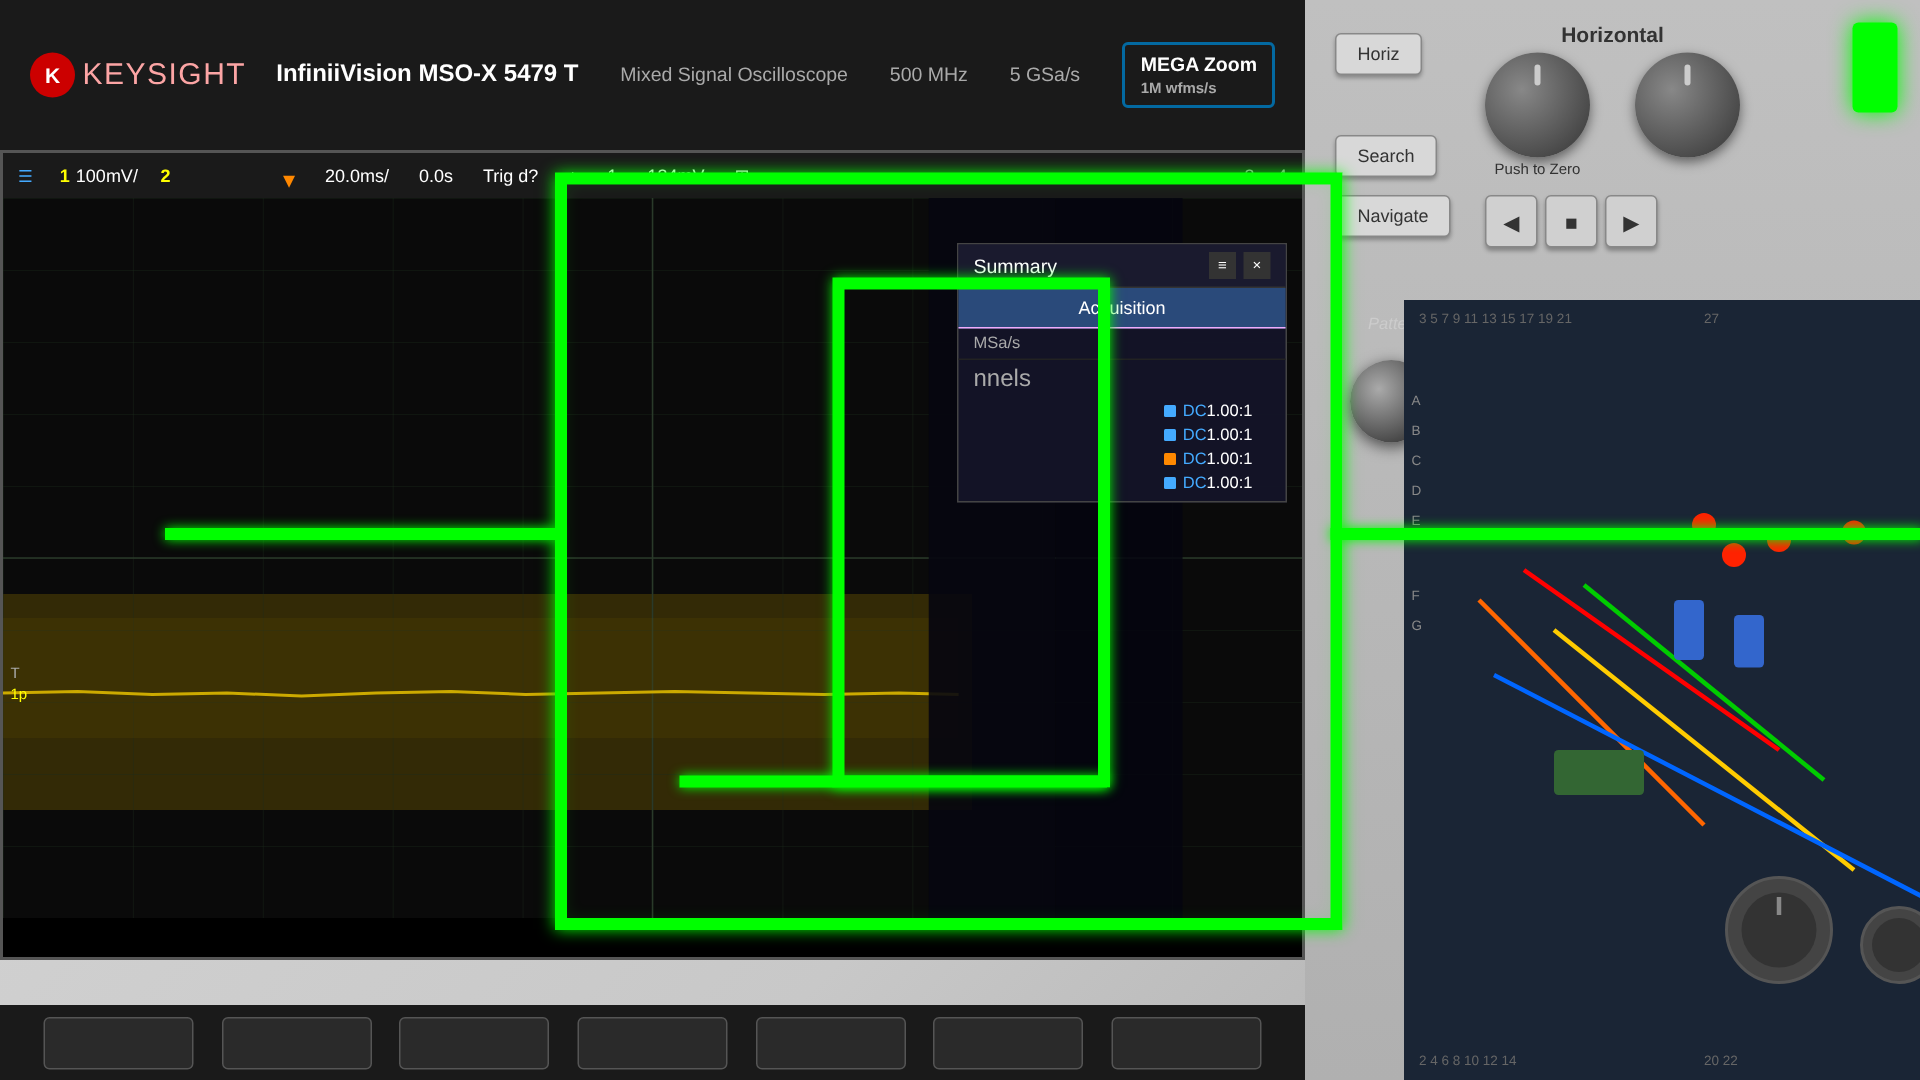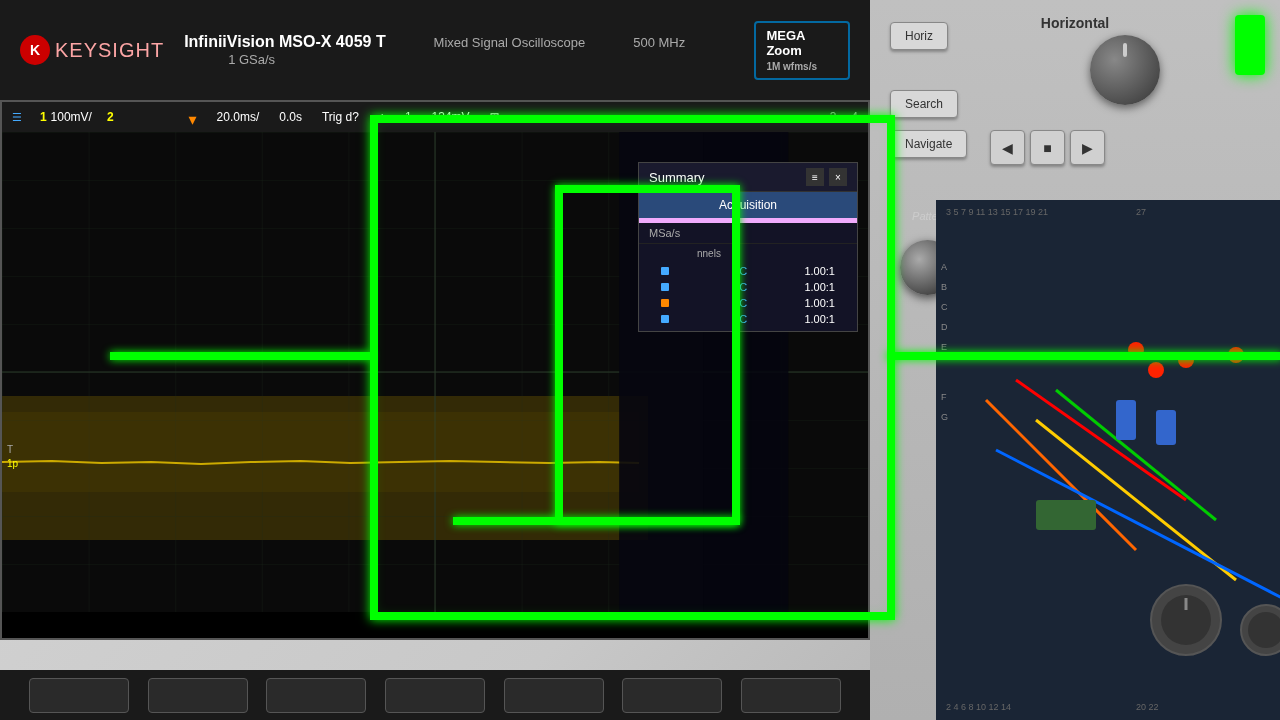--- a/index.html
+++ b/index.html
@@ -66,21 +66,20 @@
     }
 
     .model-name {
       font-weight: bold;
       font-size: 16px;
     }
 
     .specs {
       color: #aaa;
       font-size: 13px;
-      margin-left: 20px;
       padding-left: 24px;
     }
 
     .mega-zoom {
       margin-left: auto;
       border: 2px solid #0369a1;
       padding: 5px 10px;
       border-radius: 4px;
       color: white;
       font-size: 13px;
@@ -203,45 +202,44 @@
       justify-content: center;
       cursor: pointer;
     }
 
     .acquisition-tab {
       padding: 6px 10px;
       background: #2a4a7a;
       color: white;
       font-size: 12px;
       text-align: center;
-      border-bottom: 5px solid #f0abfc;
+      border-bottom: 1px solid #f0abfc;
     }
 
     .sample-rate {
       padding: 4px 10px;
       color: #aaa;
       font-size: 11px;
       border-bottom: 1px solid #222;
     }
 
     .channels-section {
       padding: 4px 10px;
     }
 
     .channels-title {
       color: #aaa;
-      font-size: 10px;
+      font-size: 16px;
       margin-bottom: 4px;
-      margin-left: 48px;
     }
 
     .channel-row {
       display: flex;
       align-items: center;
-      justify-content: space-between;
+      justify-content: flex-end;
       padding: 2px 12px;
     }
 
     .ch-indicator {
       width: 8px;
       height: 8px;
       border-radius: 1px;
       margin-right: 5px;
     }
 
@@ -413,24 +411,24 @@
 <body>
 
 <div class="oscilloscope-body">
 
   <div class="top-header">
     <div class="keysight-logo">
       <div class="keysight-icon">K</div>
       <span class="keysight-text">KEYSIGHT</span>
     </div>
     <div class="model-info">
-      <span class="model-name">InfiniiVision MSO-X 4059 T</span>
+      <span class="model-name">InfiniiVision MSO-X 5479 T</span>
       <span class="specs">Mixed Signal Oscilloscope</span>
       <span class="specs">500 MHz</span>
-      <span class="specs">1 GSa/s</span>
+      <span class="specs">5 GSa/s</span>
     </div>
     <div class="mega-zoom">
       <span>MEGA Zoom</span><br>
       <span style="font-size:10px; color:#aaa;">1M wfms/s</span>
     </div>
   </div>
 
   <div class="screen-area">
 
     <div class="screen-top-bar">
@@ -540,20 +538,24 @@
     <div class="green-led"></div>
 
     <div style="position:absolute; top:22px; left:20px;">
       <button class="control-button">Horiz</button>
     </div>
 
     <div style="position:absolute; top:90px; left:20px;">
       <button class="control-button">Search</button>
     </div>
 
+    <div style="position:absolute; top:35px; left:120px;">
+      <div class="control-knob" style="width:70px; height:70px;"></div>
+      <div style="color:#333; font-size:10px; text-align:center; margin-top:3px;">Push to Zero</div>
+    </div>
 
     <div style="position:absolute; top:35px; left:220px;">
       <div class="control-knob" style="width:70px; height:70px;"></div>
     </div>
 
     <div style="position:absolute; top:130px; left:20px;text-decoration:underline;">
       <button class="control-button">Navigate</button>
     </div>
 
     <div style="position:absolute; top:130px; left:120px; display:flex; gap:5px; align-items:center;">

